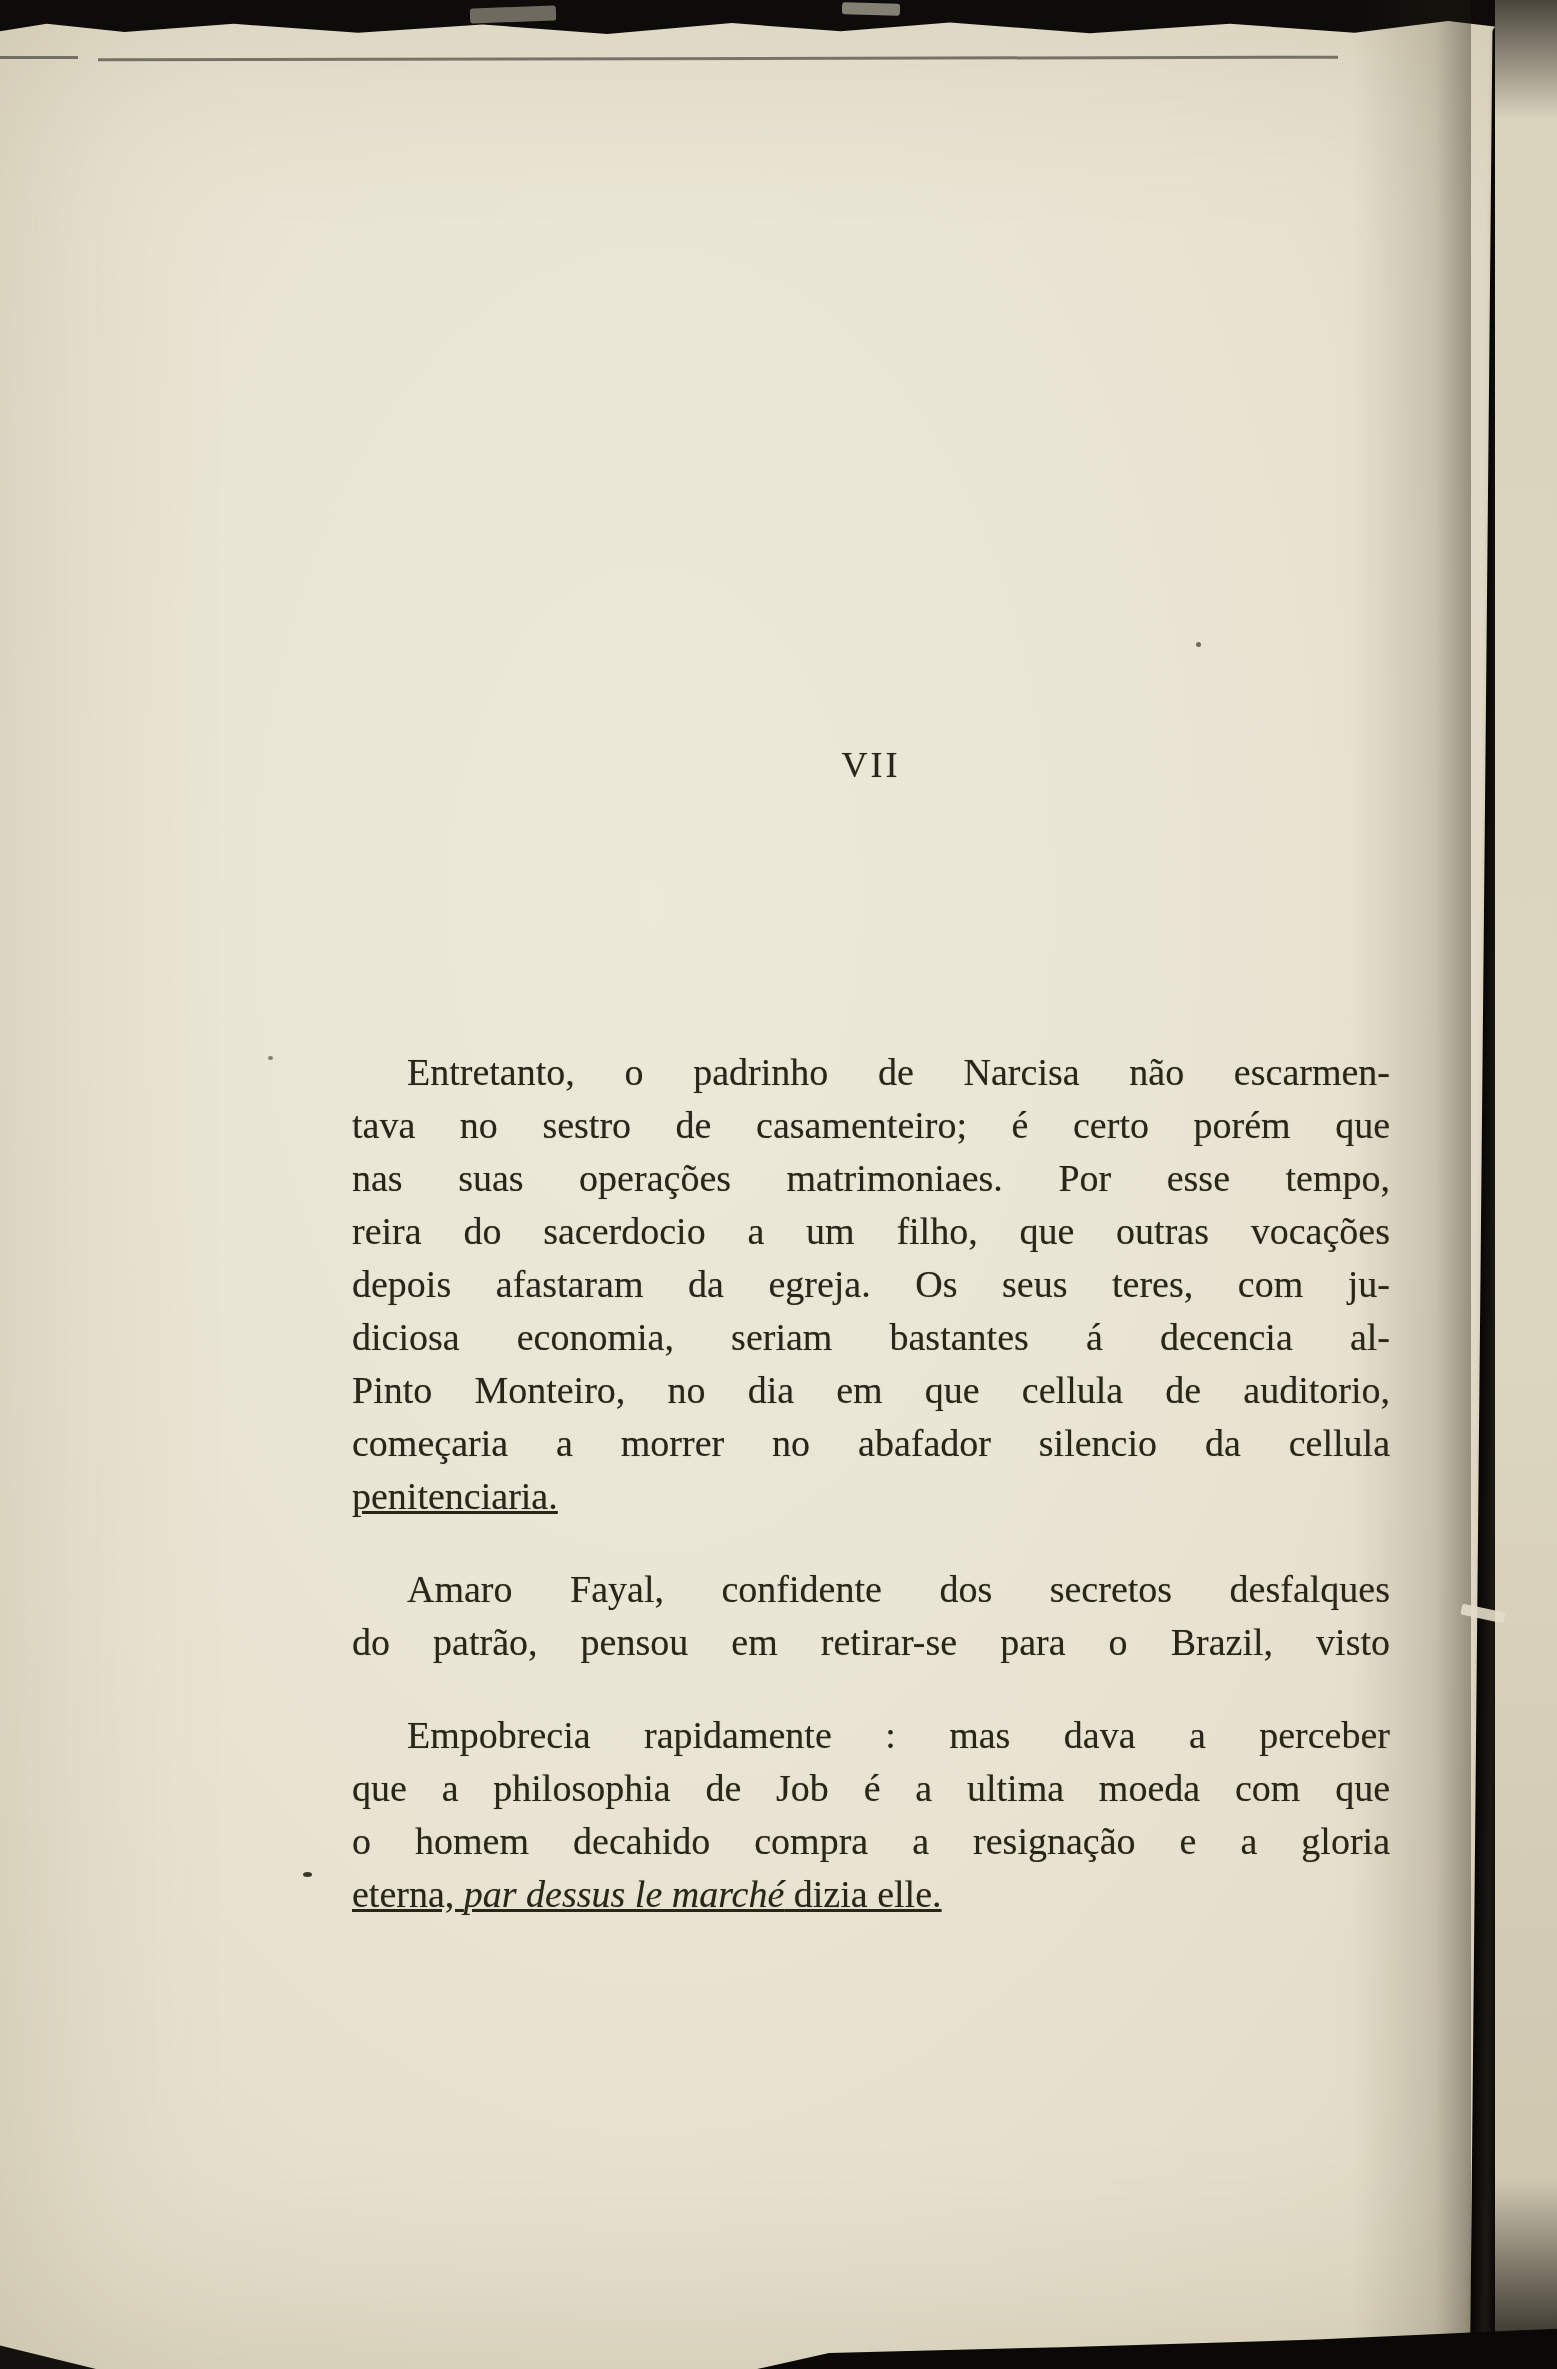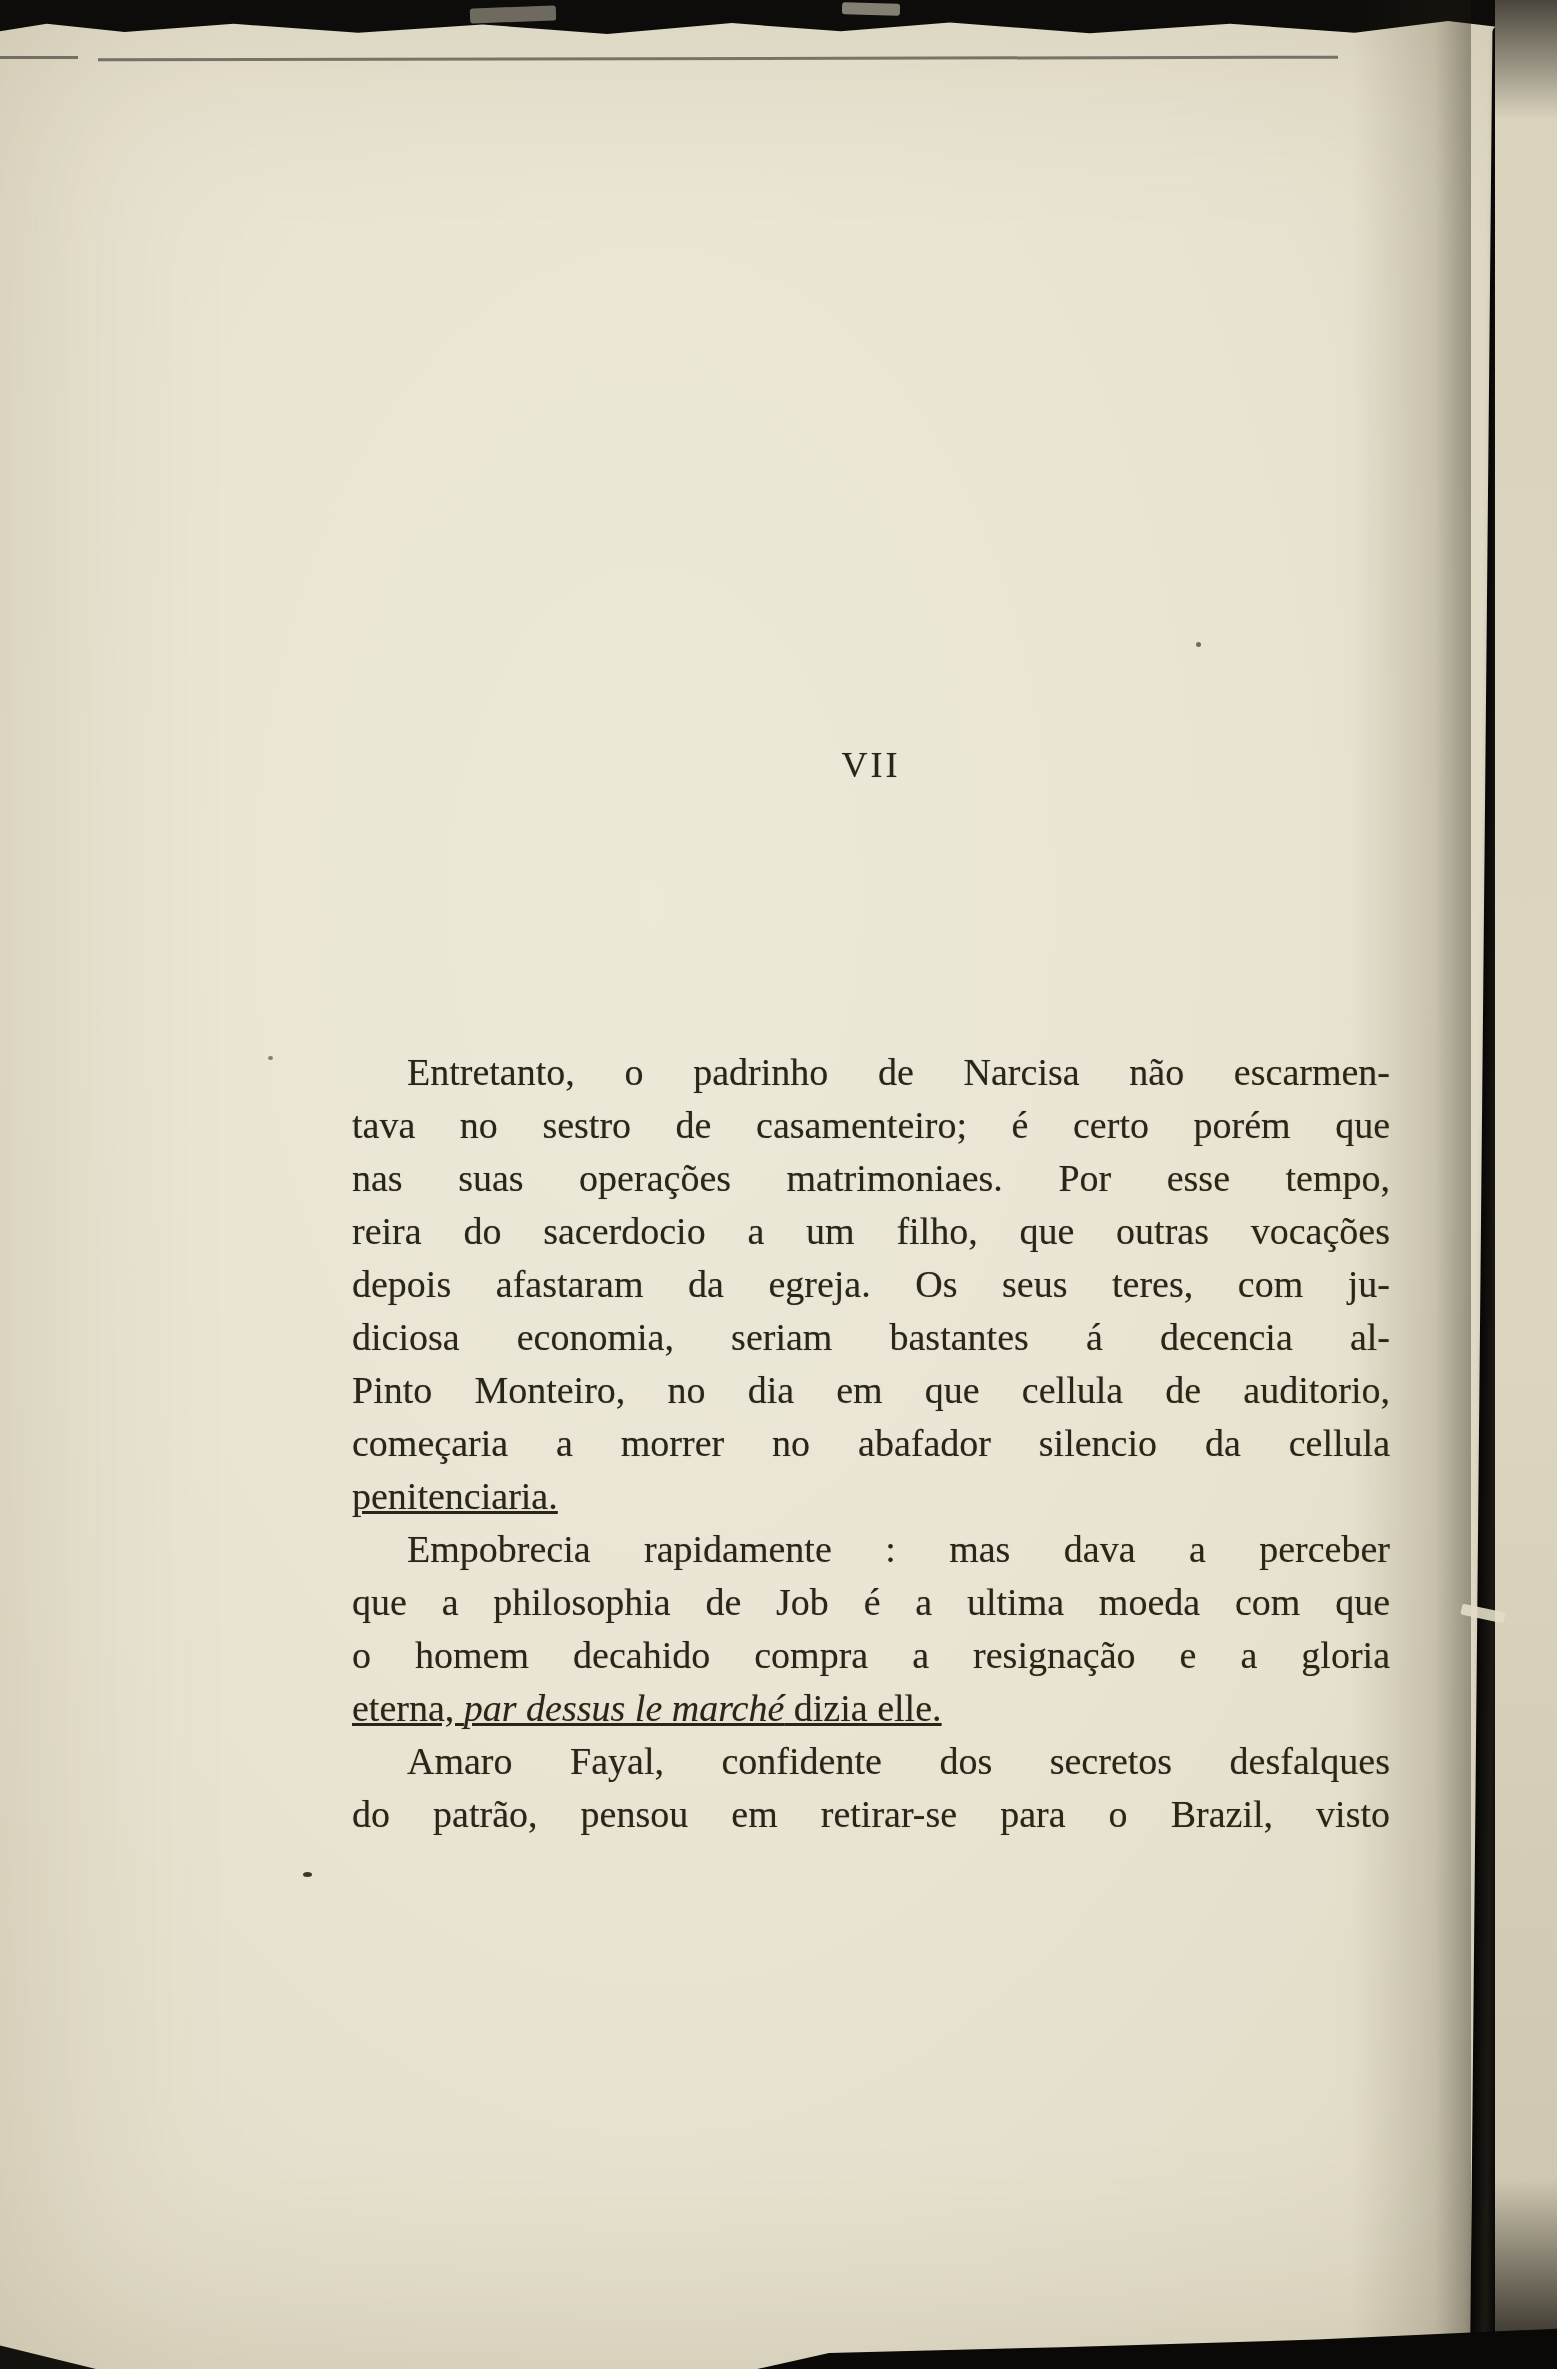--- a/index.html
+++ b/index.html
@@ -78,21 +78,21 @@
     text-align:center; line-height:50px;
     margin-bottom:256px;
     text-shadow:0 0 1px rgba(42,37,25,0.45);
   }
   .line {
     font-size:38px; line-height:53px;
     text-align:justify; text-align-last:justify;
     white-space:normal;
     text-shadow:0 0 1px rgba(42,37,25,0.38);
   }
-  .line.first { text-indent:55px; }
+  .line.first { text-indent:55px;margin-top:40px; }
   .line.end { text-align-last:left;text-decoration:underline; }
   .it { font-style:italic; }
 </style>
 </head>
 <body>
 
 <div class="page">
 
   <div class="scan-top-band">
     <div class="band-notch n1"></div>
@@ -122,25 +122,25 @@
       <div class="line">nas suas operações matrimoniaes. Por esse tempo,</div>
       <div class="line">reira do sacerdocio a um filho, que outras vocações</div>
       <div class="line">depois afastaram da egreja. Os seus teres, com ju-</div>
       <div class="line">diciosa economia, seriam bastantes á decencia al-</div>
       <div class="line">Pinto Monteiro, no dia em que cellula de auditorio,</div>
       <div class="line">começaria a morrer no abafador silencio da cellula</div>
       <div class="line end">penitenciaria.</div>
     </div>
 
     <div class="para">
+      <div class="line first">Amaro Fayal, confidente dos secretos desfalques</div>
+      <div class="line">do patrão, pensou em retirar-se para o Brazil, visto</div>
+    </div>
+
+    <div class="para">
       <div class="line first">Empobrecia rapidamente : mas dava a perceber</div>
       <div class="line">que a philosophia de Job é a ultima moeda com que</div>
       <div class="line">o homem decahido compra a resignação e a gloria</div>
       <div class="line end"><span>eterna, </span><span class="it">par dessus le marché</span><span> dizia elle.</span></div>
-    </div>
-
-    <div class="para">
-      <div class="line first">Amaro Fayal, confidente dos secretos desfalques</div>
-      <div class="line">do patrão, pensou em retirar-se para o Brazil, visto</div>
     </div>
   </div>
 
 </div>
 
 </body></html>

